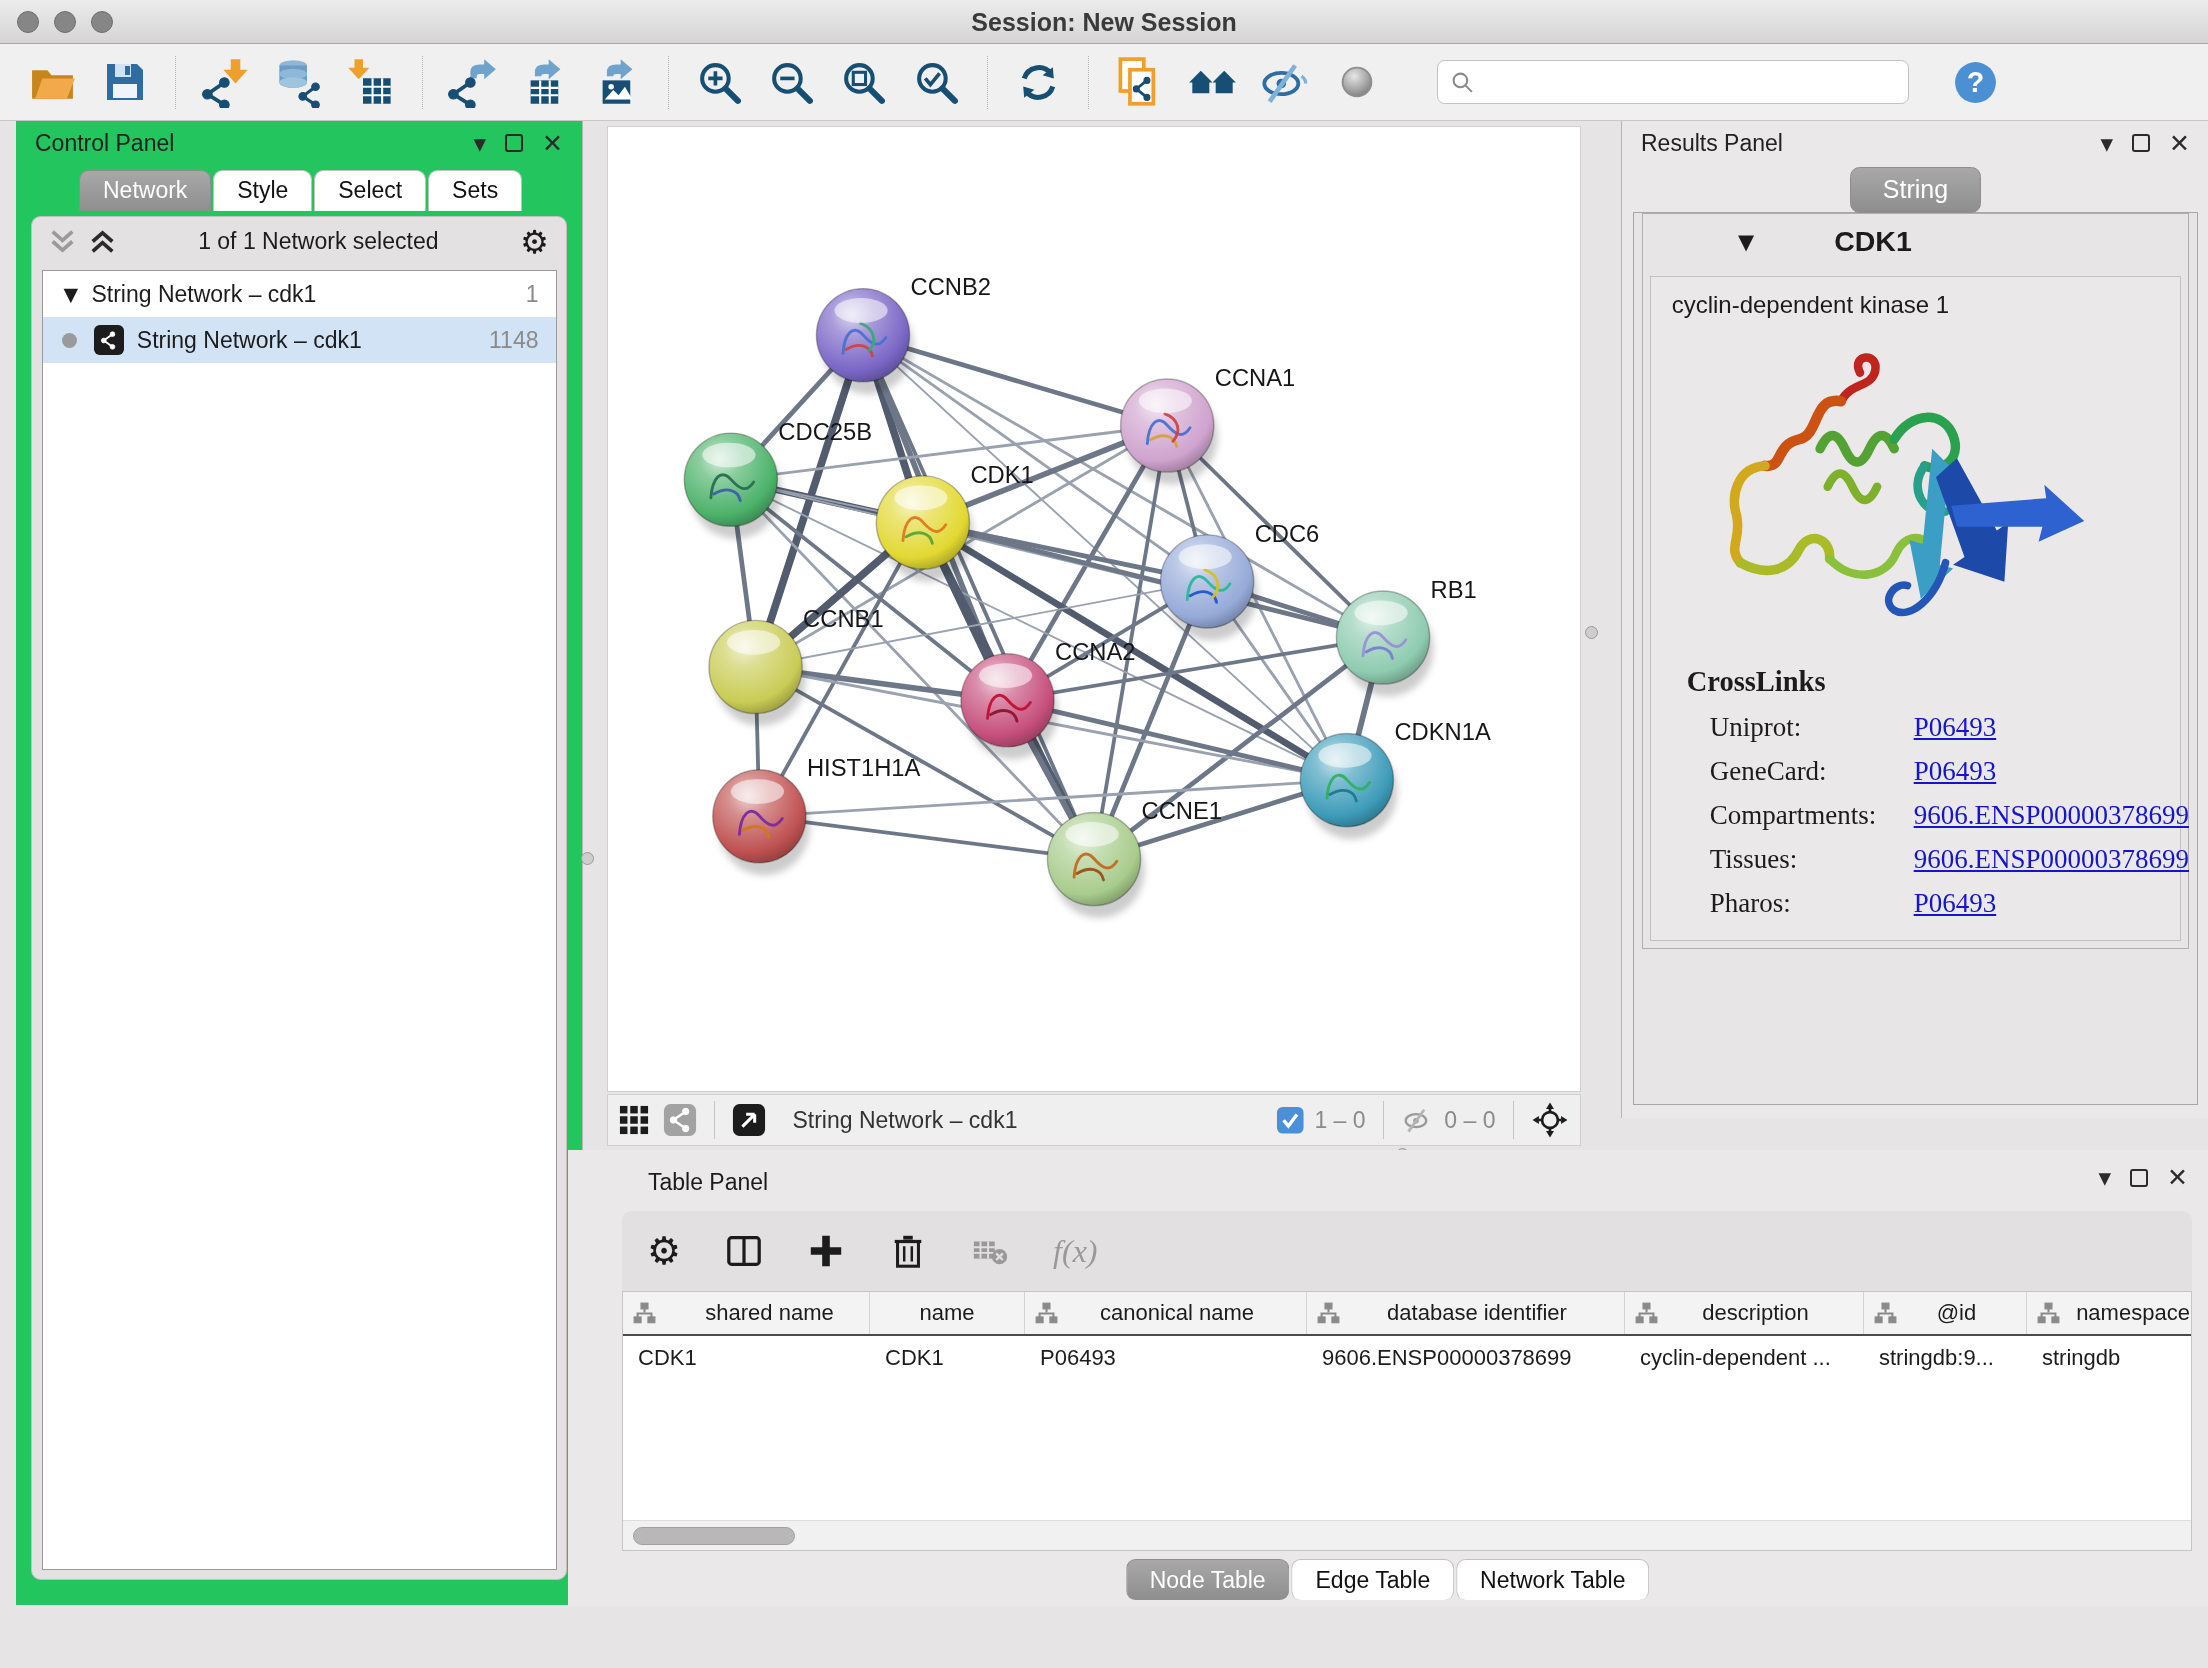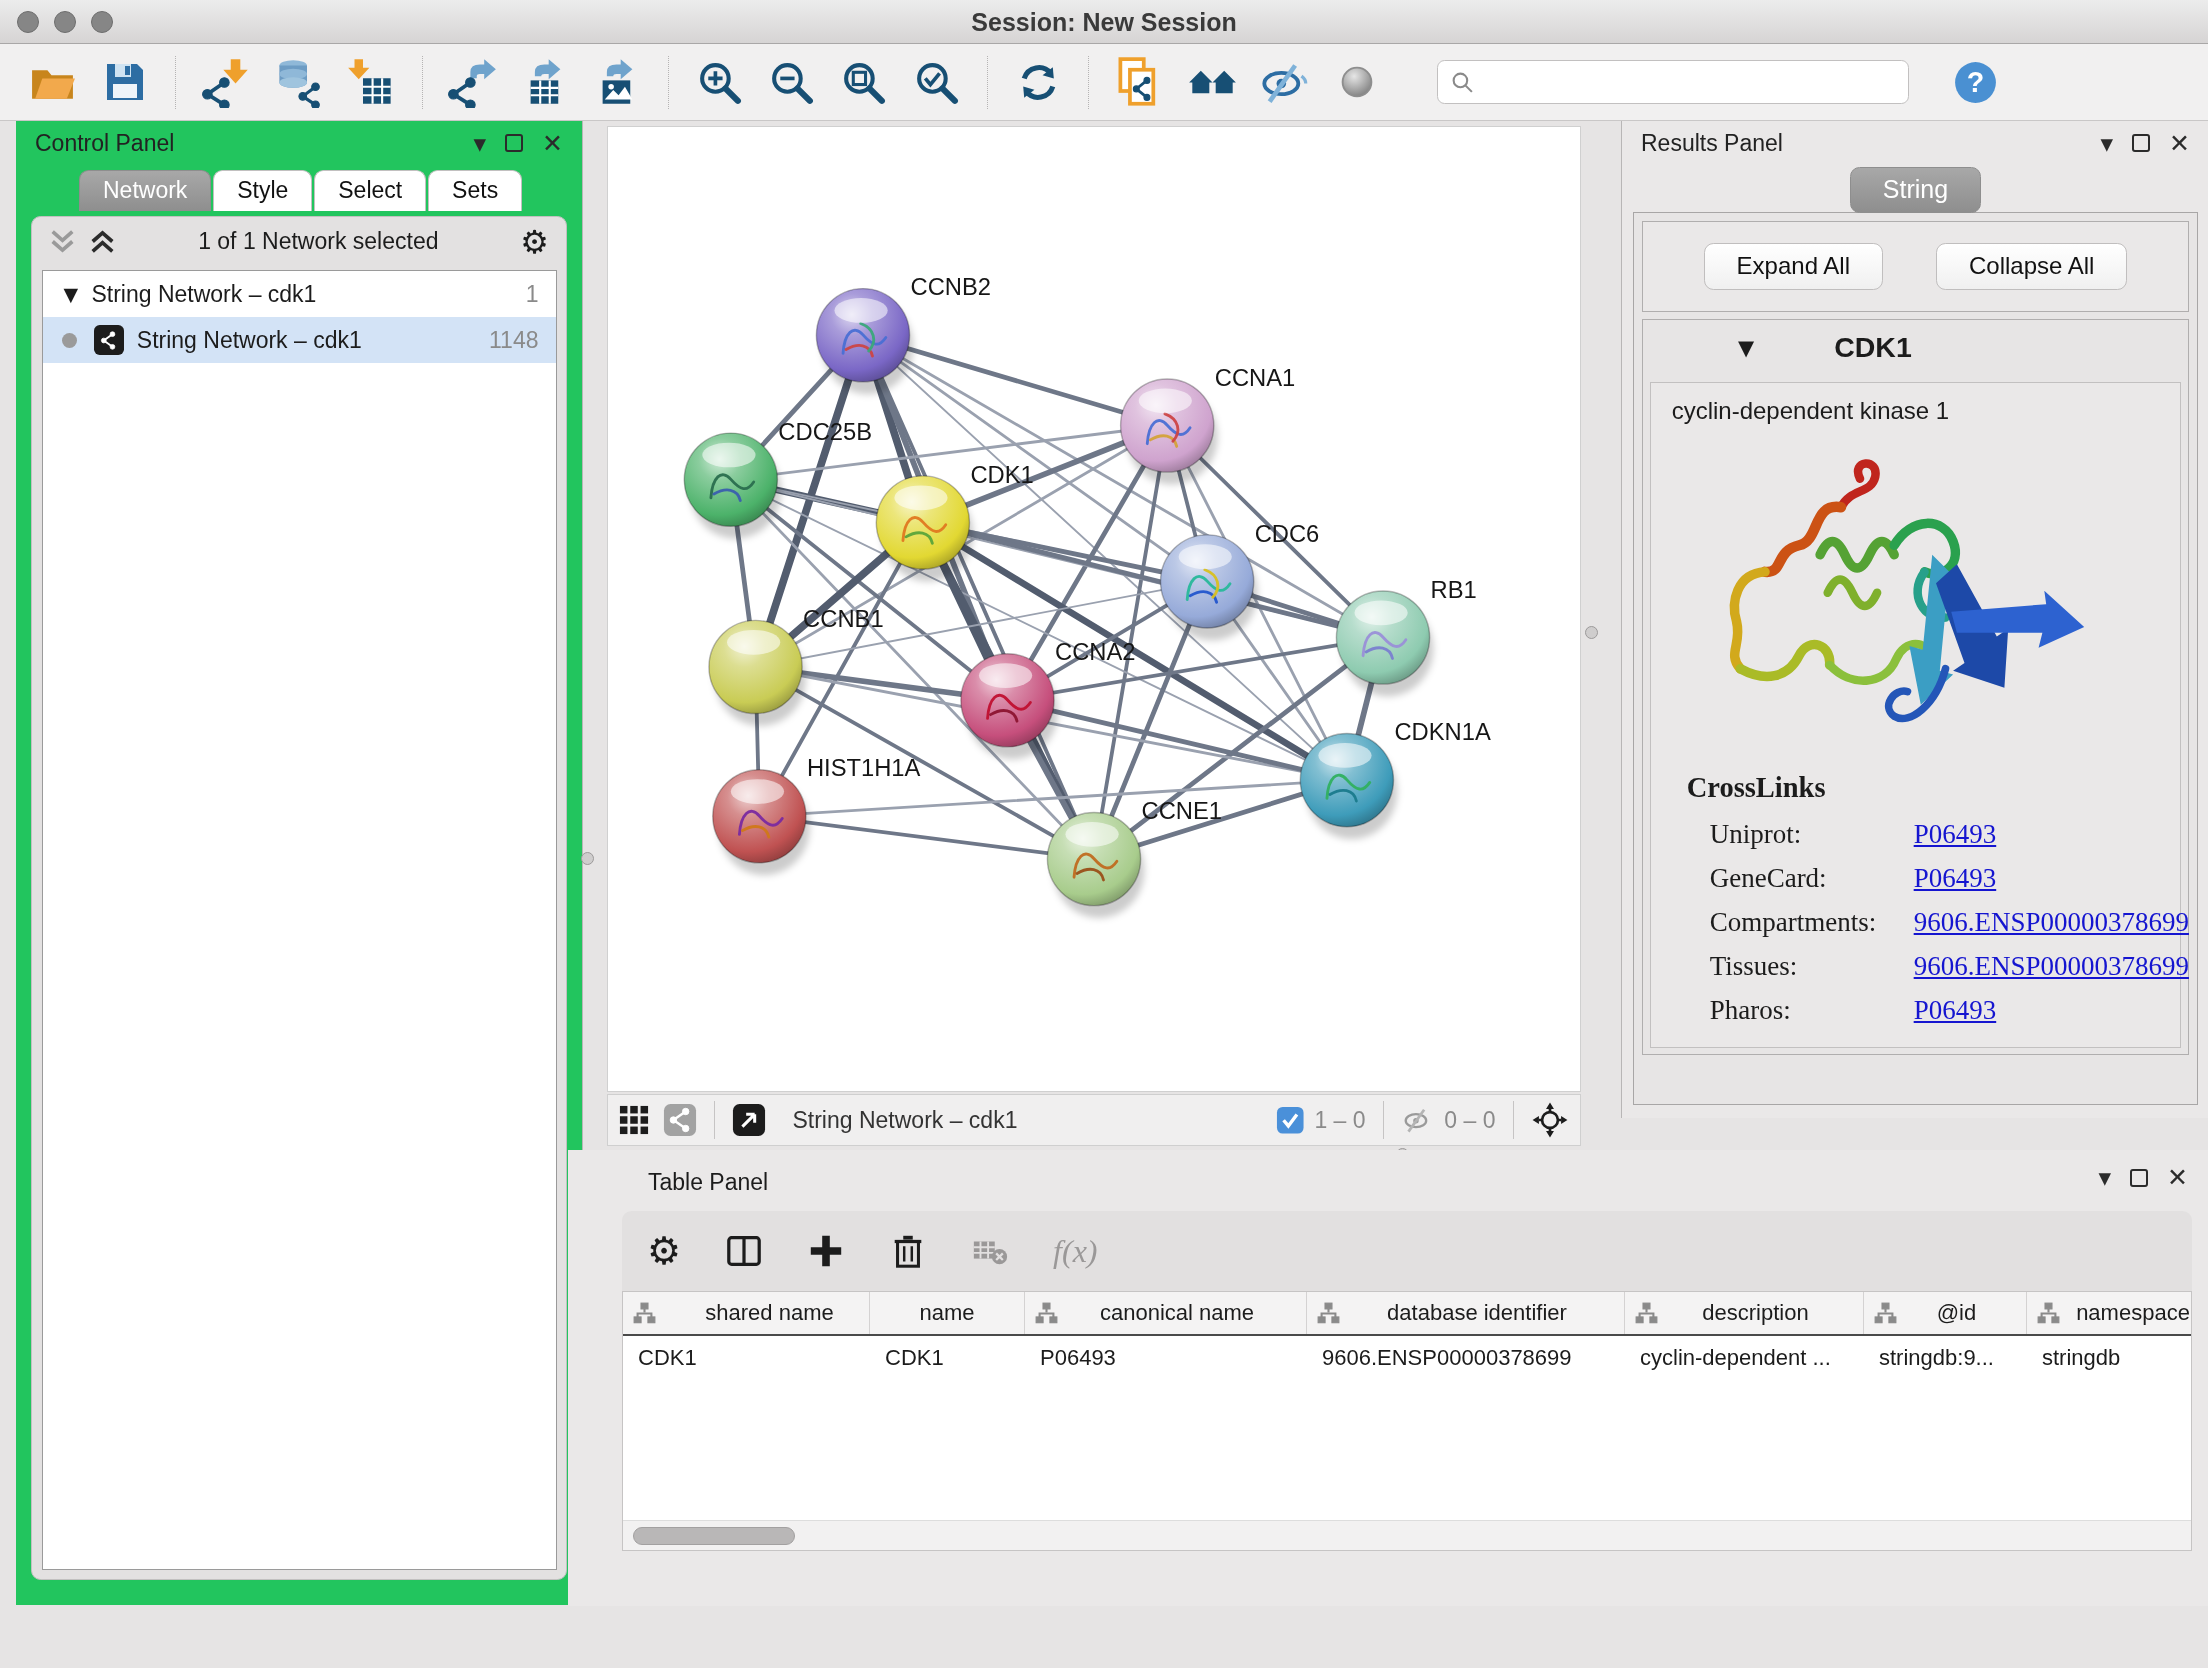--- a/index.html
+++ b/index.html
@@ -637,24 +637,20 @@
       <span class="picos">
         <span class="pico uni">▾</span>
         <span class="pbox-ico"></span>
         <span class="pico uni" style="font-weight:bold">✕</span>
       </span>
     </div>
     <div class="rtabwrap">
       <span class="rtab">String</span>
     </div>
     <div class="rbox">
-      <div class="rbtns">
-        <span class="rbtn">Expand All</span>
-        <span class="rbtn">Collapse All</span>
-      </div>
       <div class="rsect">
         <div class="rsect-head">
           <span class="uni" style="font-size:21px;">▼</span>
           <span class="rgene">CDK1</span>
         </div>
         <div class="rsect-body">
           <div class="rdesc">cyclin-dependent kinase 1</div>
           <svg class="protein" width="380" height="295" viewBox="0 0 400 310">
             <path d="M160 30 C150 10 180 8 176 28 C172 46 150 40 140 60" fill="none" stroke="#c0251d" stroke-width="9" stroke-linecap="round"></path>
             <path d="M140 60 C110 55 118 95 96 100 C70 106 80 130 60 128" fill="none" stroke="#cc5214" stroke-width="11" stroke-linecap="round"></path>
@@ -786,17 +782,22 @@
             <div class="td" style="width: 318px;">9606.ENSP00000378699</div>
             <div class="td" style="width: 239px;">cyclin-dependent ...</div>
             <div class="td" style="width: 163px;">stringdb:9...</div>
             <div class="td" style="width: 190px;">stringdb</div>
           </div>
         <div class="tscrolltrack">
           <div class="tscrollthumb"></div>
         </div>
       </div>
     </div>
+    <div class="ttabs" id="tp-tabs">
+        <div class="tab active" style="border-radius: 9.5px;">Node Table</div>
+        <div class="tab" style="border-radius: 9.5px;">Edge Table</div>
+        <div class="tab" style="border-radius: 9.5px;">Network Table</div>
+      </div>
   </div>
 
 
 </div>
 
 
 </body></html>

